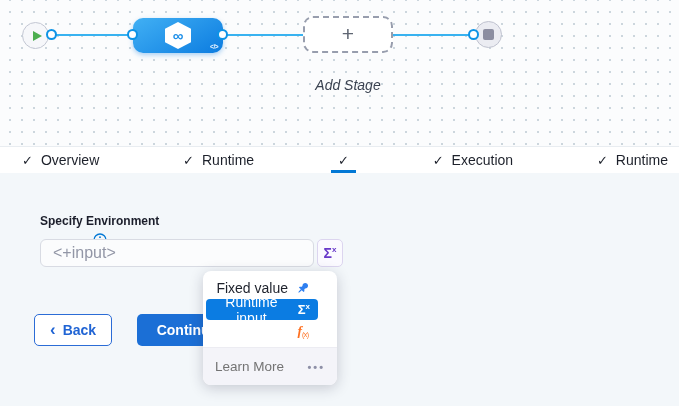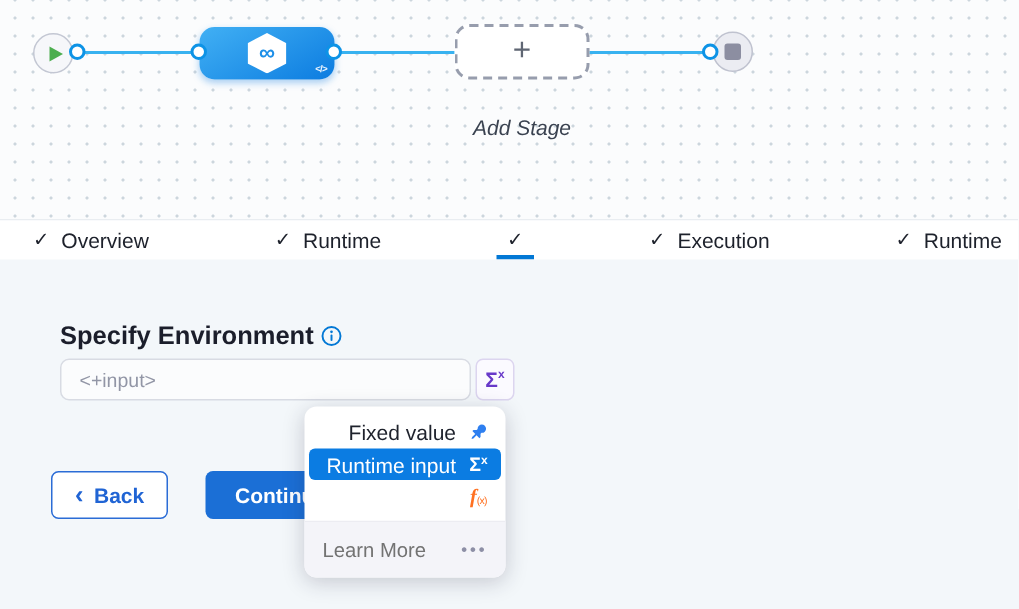--- a/index.html
+++ b/index.html
@@ -71,26 +71,26 @@
   .tab .chk { font-size:13px; color:#1d212b; }
   .tab.active { font-weight:700; }
   .tab.active::after {
     content:""; position:absolute; left:-7px; right:-7px; bottom:0; height:3px; background:#0278d5;
   }
 
   
   .content { position:absolute; left:0; top:173px; width:679px; height:233px; background:#f3f7fa; }
   .field-label {
     position:absolute; left:40px; top:41px; display:flex; align-items:center; gap:5px;
-    font-size:17px; font-weight:700; color:#1b1e2b;
+    font-size:12px; font-weight:700; color:#1b1e2b;flex-direction:column;
   }
   .input-row { position:absolute; left:40px; top:66px; display:flex; gap:3px; }
   .env-input {
     width:274px; height:28px; border:1px solid #d8dbe3; border-radius:6px; background:#fbfcfd;
-    padding:0 12px; font-size:13px; color:#3a4250; font-family:"Liberation Sans",sans-serif; outline:none;
+    padding:0 12px; font-size:16px; color:#3a4250; font-family:"Liberation Sans",sans-serif; outline:none;
   }
   .env-input::placeholder { color:#9296a6; }
   .sigma-btn {
     width:26px; height:28px; border:1px solid #dcd5ef; border-radius:5px; background:#fbfaff;
     color:#6839c9; font-size:14px; font-weight:700; display:flex; align-items:center; justify-content:center;
     cursor:pointer; line-height:1;
   }
   .sigma-btn sup, .sel-sigma sup { font-size:8px; font-weight:700; margin-top:-6px; }
 
   .btn-back {
@@ -105,21 +105,21 @@
     background:#1b6fd6; border:none; border-radius:5px;
     color:#fff; font-size:14px; font-weight:700; cursor:pointer; z-index:1;
     font-family:"Liberation Sans",sans-serif;
   }
 
   
   .dropdown {
     position:absolute; left:203px; top:98px; width:134px; z-index:20;
     background:#fff; border-radius:8px; box-shadow:0 3px 14px rgba(35,36,62,.22);
   }
-  .dd-menu { padding:6px 0 5px 0; }
+  .dd-menu { padding:6px 16px 5px 0; }
   .dd-item {
     height:22px; display:flex; align-items:center; justify-content:flex-end; gap:7px;
     padding:0 10px; font-size:14px; color:#1e222c; cursor:pointer;
   }
   .dd-item .ic { width:16px; display:flex; justify-content:center; align-items:center; }
   .dd-item.selected {
     margin:0 3px; padding:0 7px; border-radius:4px; background:#0b7ce2; color:#fff; height:21px;text-align:center;
   }
   .sel-sigma { color:#fff; font-size:13px; font-weight:700; line-height:1; display:flex; }
   .fx { color:#ff7020; font-size:13.5px; line-height:1; display:flex; }

